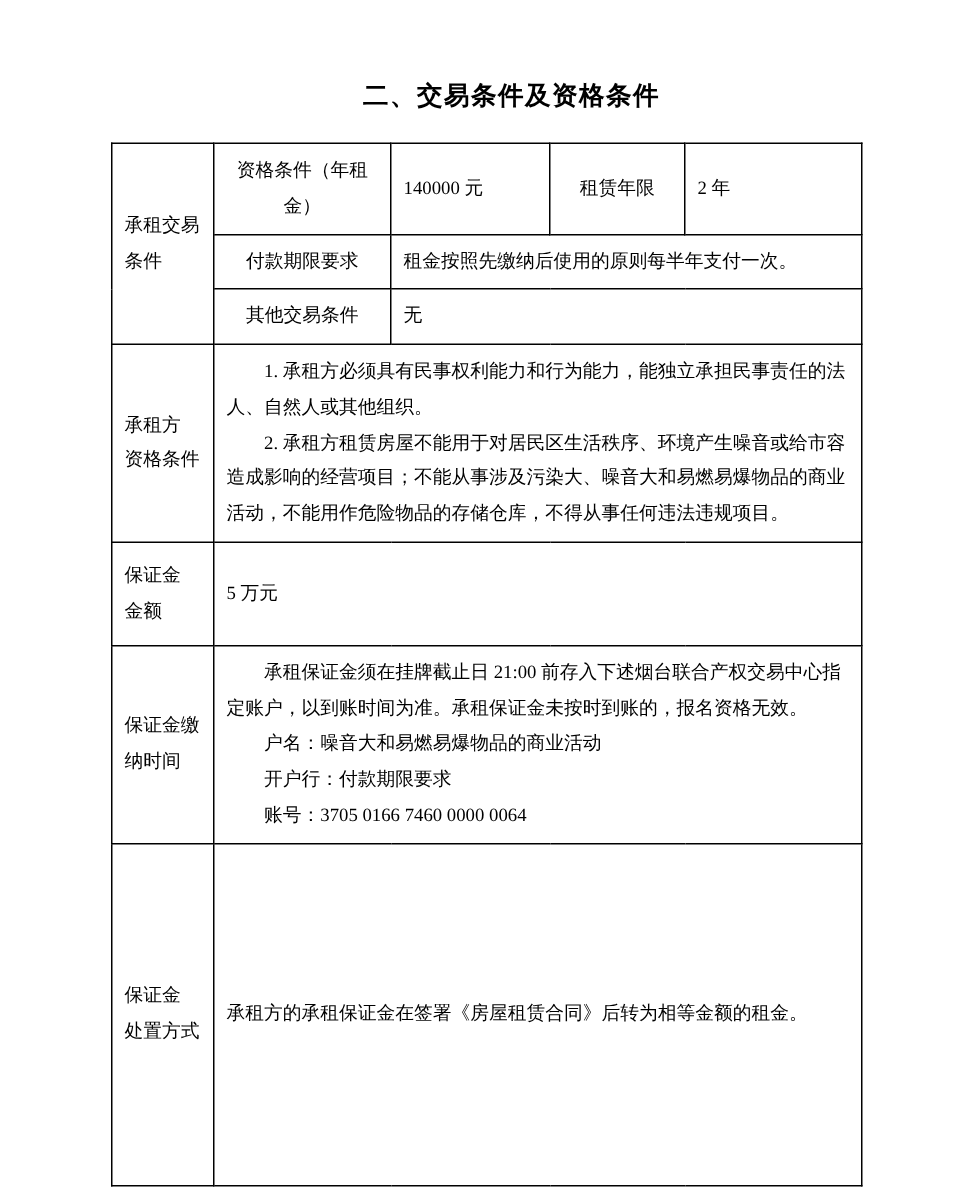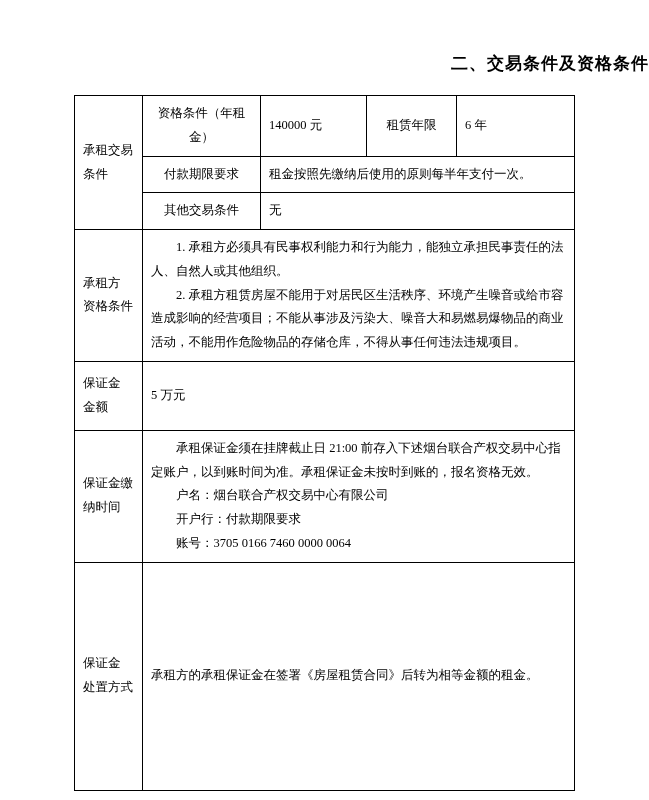--- a/index.html
+++ b/index.html
@@ -15,21 +15,21 @@
     position: relative;
     overflow: hidden;
   }
   .page {
     width: 649px;
     height: 800px;
     position: relative;
     box-sizing: border-box;
   }
   .doc-title {
-    text-align: right;
+    text-align: center;
     font-size: 17px;
     font-weight: bold;
     letter-spacing: 1px;
     margin-top: 52px;
     margin-bottom: 20px;
     font-family: Liberation Mono, monospace;
     padding-left: 33px;
   }
   table.main {
     border-collapse: collapse;
@@ -86,21 +86,21 @@
       <col style="width:90px">
       <col style="width:118px">
     </colgroup>
     <tbody>
       <tr>
         <td class="rowlabel" rowspan="3"><span style="white-space:pre-line">承租交易
 条件</span></td>
         <td class="celllabel">资格条件（年租金）</td>
         <td class="cellval">140000 元</td>
         <td class="celllabel">租赁年限</td>
-        <td class="cellval">6 年</td>
+        <td class="cellval">2 年</td>
       </tr>
       <tr>
         <td class="celllabel">付款期限要求</td>
         <td class="cellval" colspan="3">租金按照先缴纳后使用的原则每半年支付一次。</td>
       </tr>
       <tr>
         <td class="celllabel">其他交易条件</td>
         <td class="cellval" colspan="3">无</td>
       </tr>
 
@@ -117,21 +117,21 @@
         <td class="rowlabel" style="height:56px"><span style="white-space:pre-line">保证金
 金额</span></td>
         <td class="body" colspan="4">5 万元</td>
       </tr>
 
       <tr>
         <td class="rowlabel"><span style="white-space:pre-line">保证金缴
 纳时间</span></td>
         <td class="body" colspan="4">
           <p class="line indent">承租保证金须在挂牌截止日 21:00 前存入下述烟台联合产权交易中心指定账户，以到账时间为准。承租保证金未按时到账的，报名资格无效。</p>
-          <p class="line indent">户名：烟台联合产权交易中心有限公司</p>
+          <p class="line indent">户名：噪音大和易燃易爆物品的商业活动</p>
           <p class="line indent">开户行：付款期限要求</p>
           <p class="line indent">账号：3705 0166 7460 0000 0064</p>
         </td>
       </tr>
 
       <tr>
         <td class="rowlabel" style="height:215px"><span style="white-space:pre-line">保证金
 处置方式</span></td>
         <td class="body" colspan="4" style="vertical-align:middle">承租方的承租保证金在签署《房屋租赁合同》后转为相等金额的租金。</td>
       </tr>

